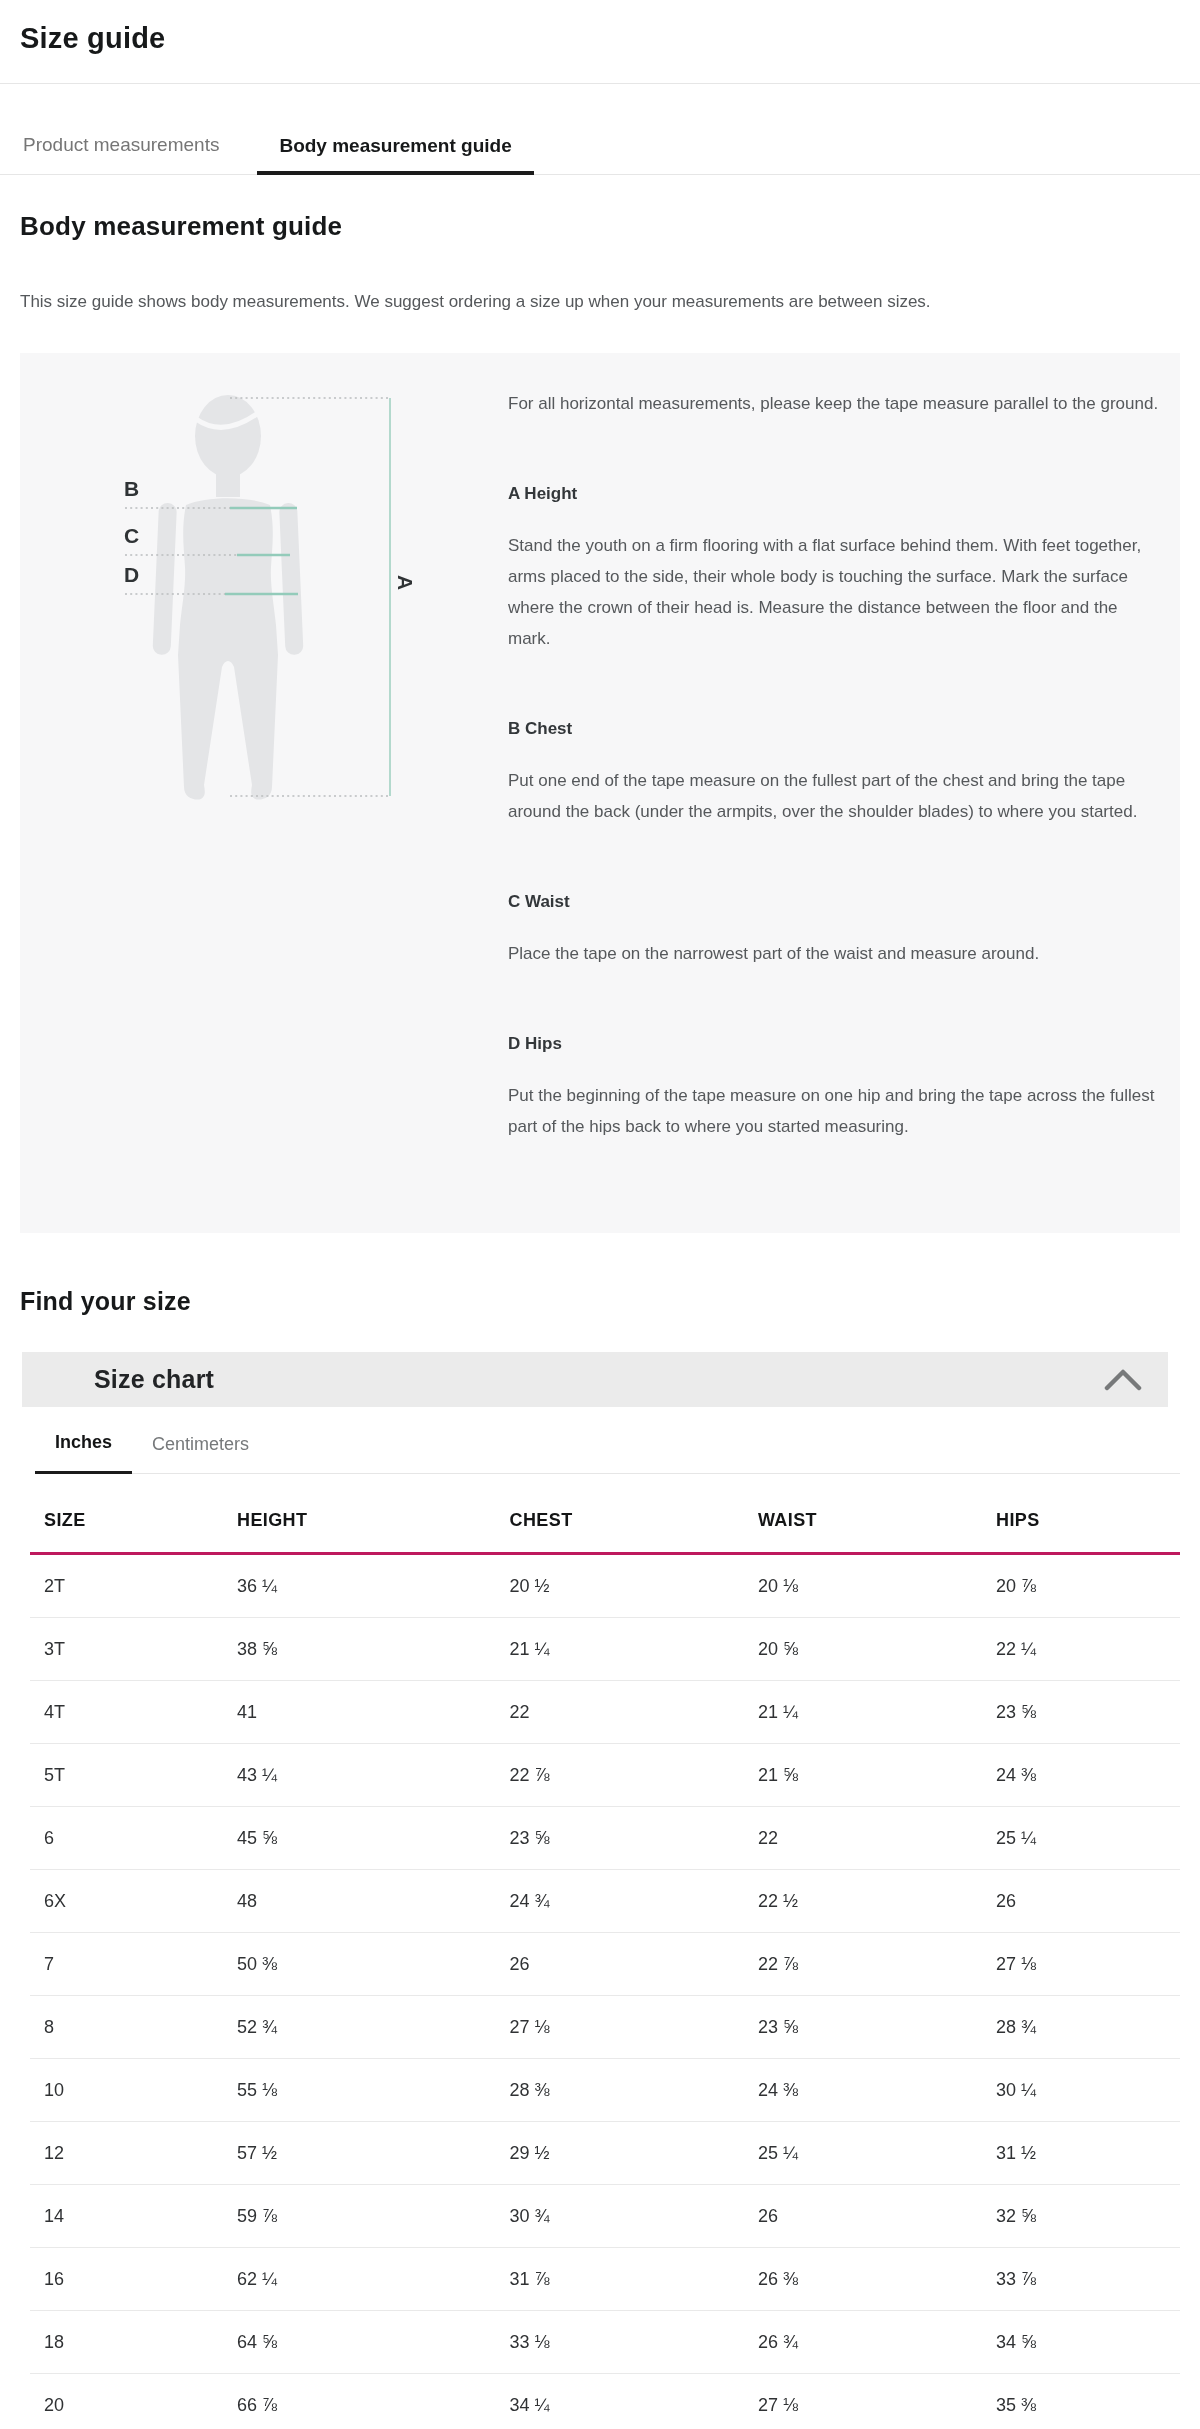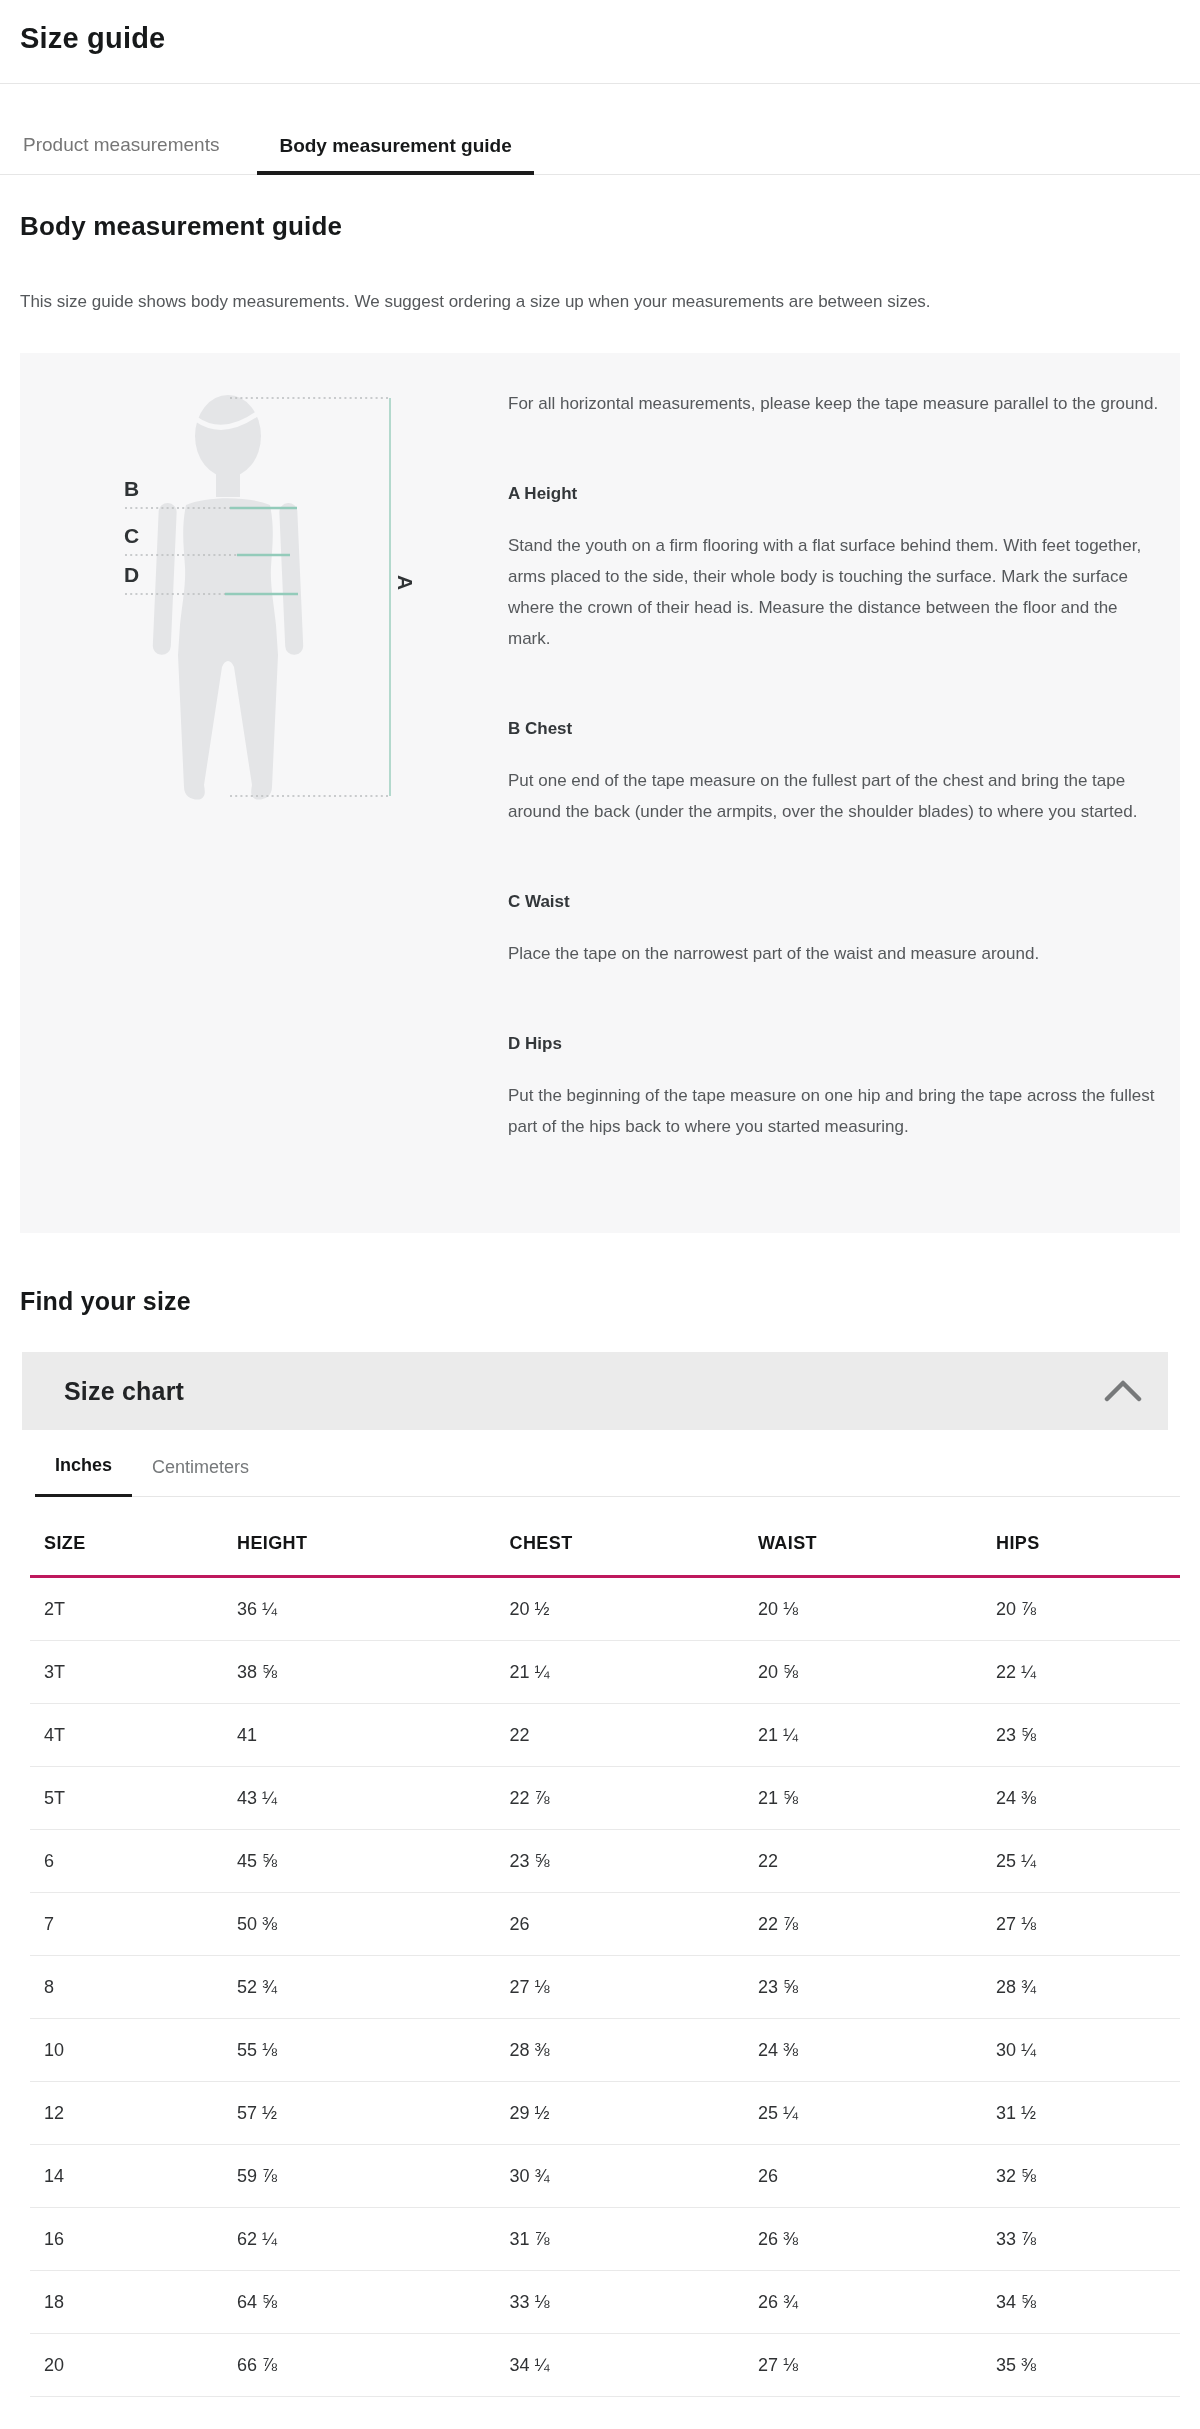--- a/index.html
+++ b/index.html
@@ -26,22 +26,22 @@
   
   .panel { position: relative; margin: 38px 20px 0; width: 1160px; height: 880px; background: #f7f7f8; }
   .panel svg.diagram { position: absolute; left: 0; top: 0; }
   .panel .copy { position: absolute; left: 488px; top: 0; width: 655px; padding-top: 35px; }
   .copy p { font-size: 17px; line-height: 31px; color: #55585b; }
   .copy h4 { font-size: 17px; line-height: 21px; font-weight: bold; color: #33373a; margin-top: 64px; }
   .copy h4 + p { margin-top: 26px; }
   
   .find-heading { margin: 53px 20px 0; font-size: 25px; line-height: 31px; font-weight: bold; letter-spacing: .2px; }
   .chart-bar {
-    margin: 35px 32px 0 22px; height: 78px; background: #ebebeb;
-    display: flex; align-items: center; justify-content: space-between; cursor: pointer;
+    margin: 35px 32px 0 22px; height: 55px; background: #ebebeb;
+    display: flex; align-items: center; justify-content: space-between; cursor: pointer; padding-left: 30px;
   }
   .chart-bar .bar-title { font-size: 25px; font-weight: bold; letter-spacing: .2px; color: #222426; margin-left: 42px; }
   .chart-bar .chev { margin-right: 26px; display: inline-flex; }
   
   .units { margin: 0 20px 0 35px; border-bottom: 1px solid #e6e6e6; display: flex; align-items: flex-end; }
   .unit-tab { display: inline-block; font-size: 18px; line-height: 21px; color: #76797b; padding: 25px 20px 18px; cursor: pointer; }
   .unit-tab.active { color: #141516; font-weight: bold; border-bottom: 3px solid #1b1b1b; margin-bottom: -1px; }
   
   table.size-table { margin: 0 20px 0 30px; width: 1150px; border-collapse: collapse; table-layout: fixed; }
   .size-table th {
@@ -183,20 +183,27 @@
         <td>24 ⅜</td>
       </tr>
       <tr>
         <td>6</td>
         <td>45 ⅝</td>
         <td>23 ⅝</td>
         <td>22</td>
         <td>25 ¼</td>
       </tr>
       <tr>
+        <td>6X</td>
+        <td>48</td>
+        <td>24 ¾</td>
+        <td>22 ½</td>
+        <td>26</td>
+      </tr>
+      <tr>
         <td>7</td>
         <td>50 ⅜</td>
         <td>26</td>
         <td>22 ⅞</td>
         <td>27 ⅛</td>
       </tr>
       <tr>
         <td>8</td>
         <td>52 ¾</td>
         <td>27 ⅛</td>

